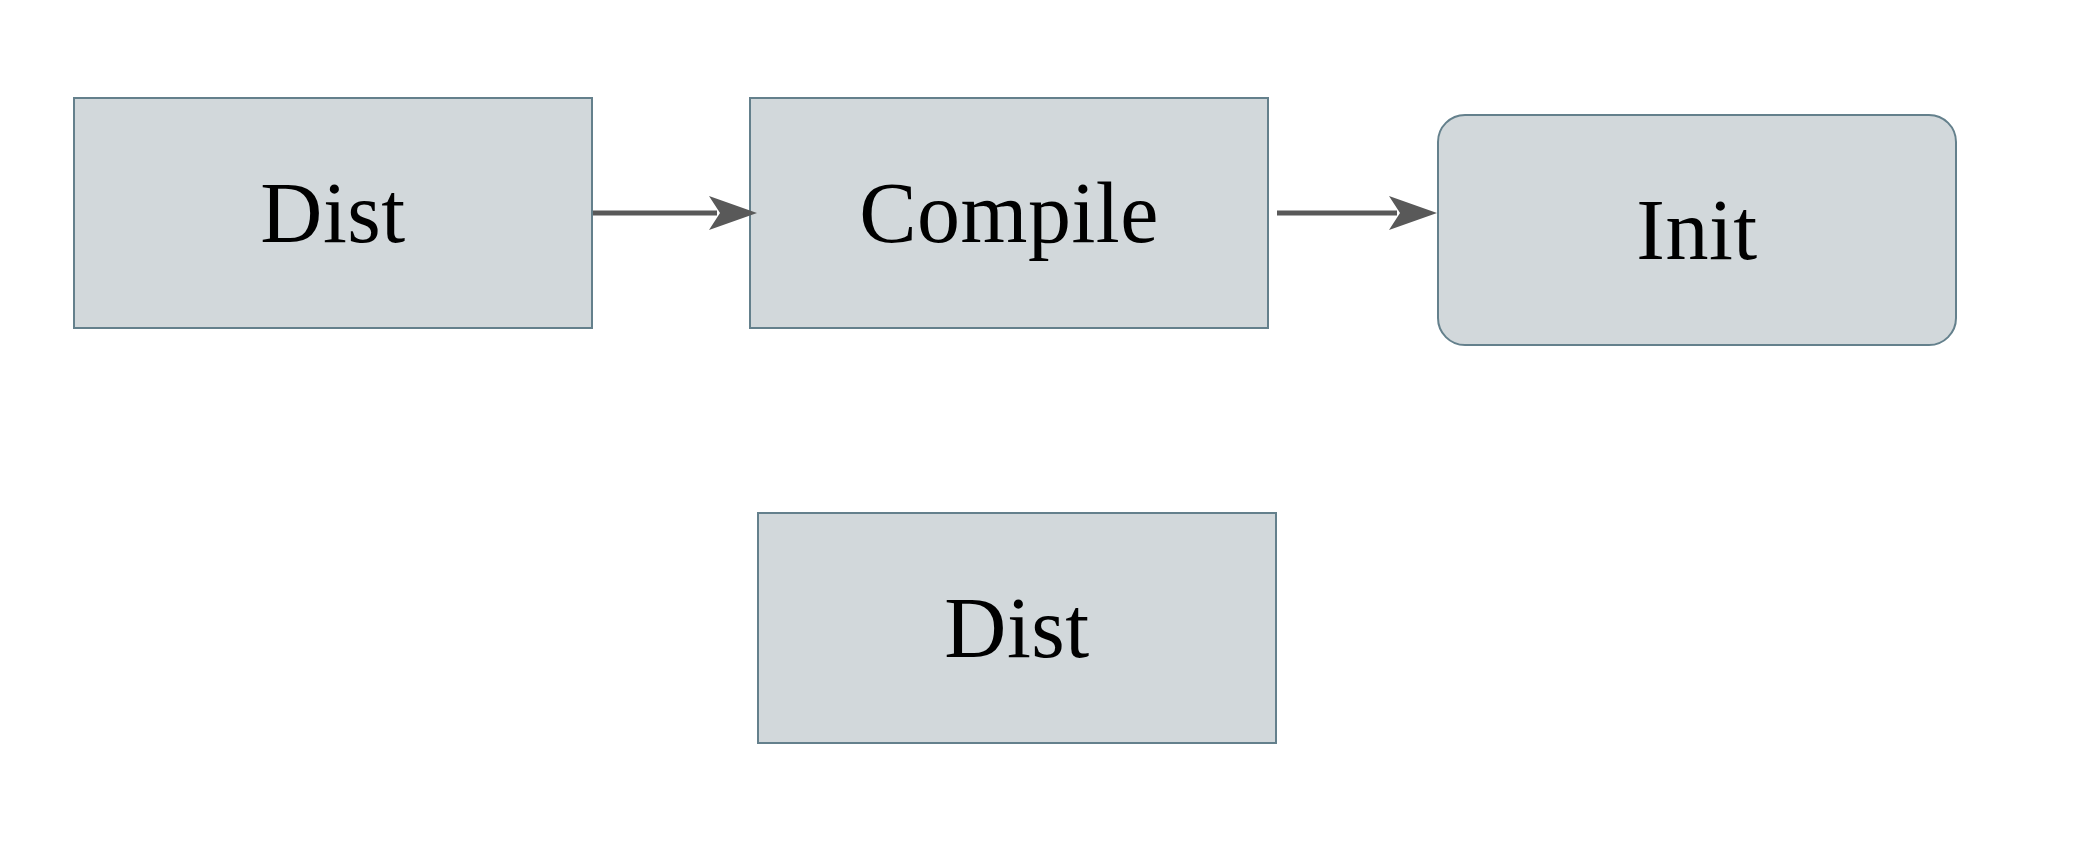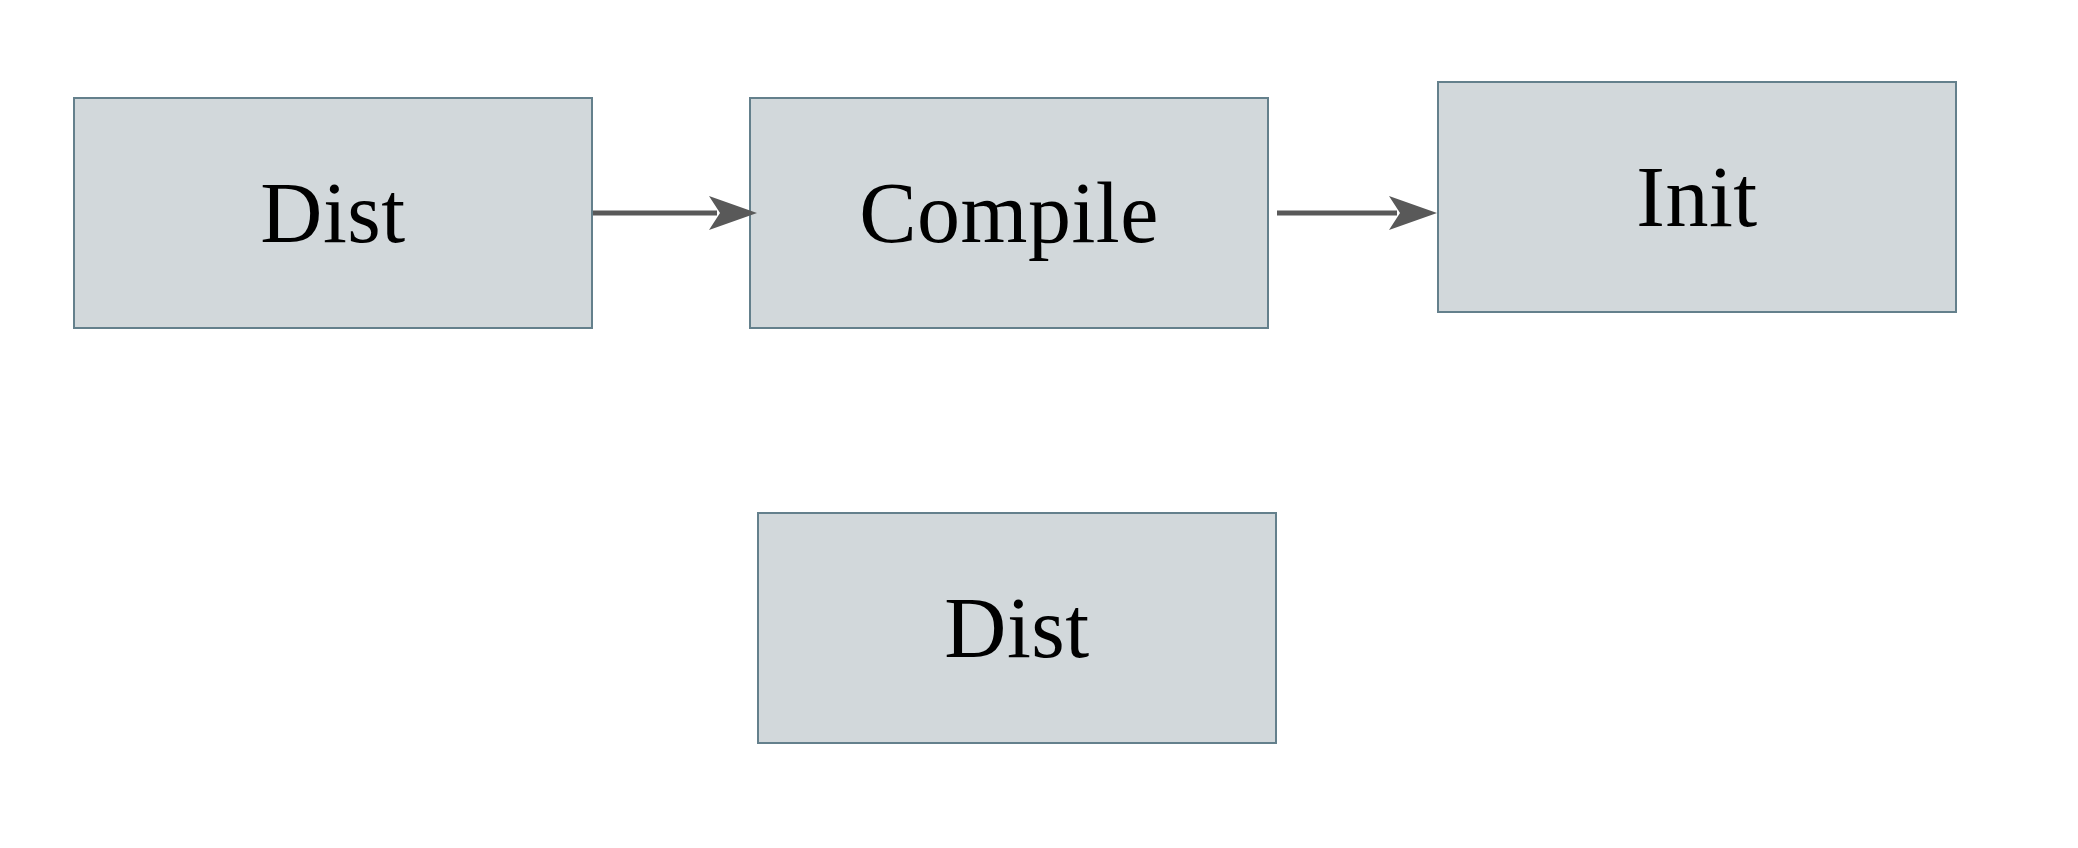--- a/index.html
+++ b/index.html
@@ -29,21 +29,21 @@
   .node-label {
     font-size: 86px;
     font-weight: 400;
     line-height: 1;
     color: var(--text-color, #000000);
     letter-spacing: 0.5px;
     white-space: nowrap;
   }
   .node-dist    { left: 73px;   top: 97px;  }
   .node-compile { left: 737px;  top: 97px; margin-left: 12px;  }
-  .node-init    { left: 1437px; top: 81px;  }
+  .node-init    { left: 1437px; top: 114px; border-radius: 28px;  }
   .node-clean   { left: 757px;  top: 512px; }
   .arrow {
     position: absolute;
     color: var(--arrow-color, #595959);
   }
   .arrow-1 { left: 593px;  top: 193px; }
   .arrow-2 { left: 1277px; top: 193px; }
 </style>
 </head>
 <body>

